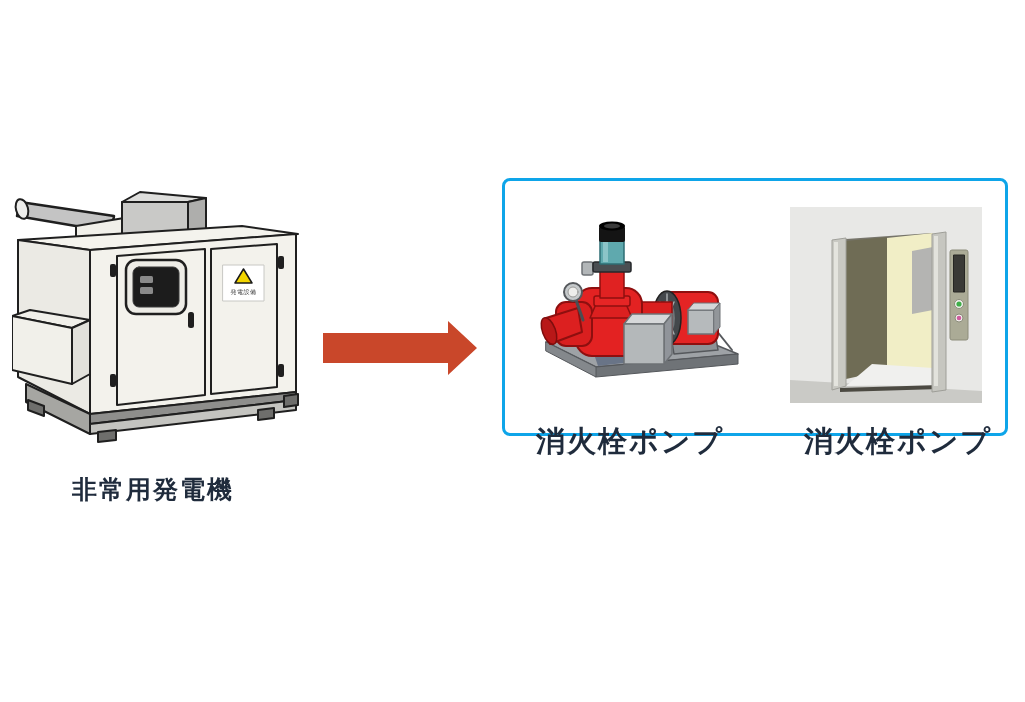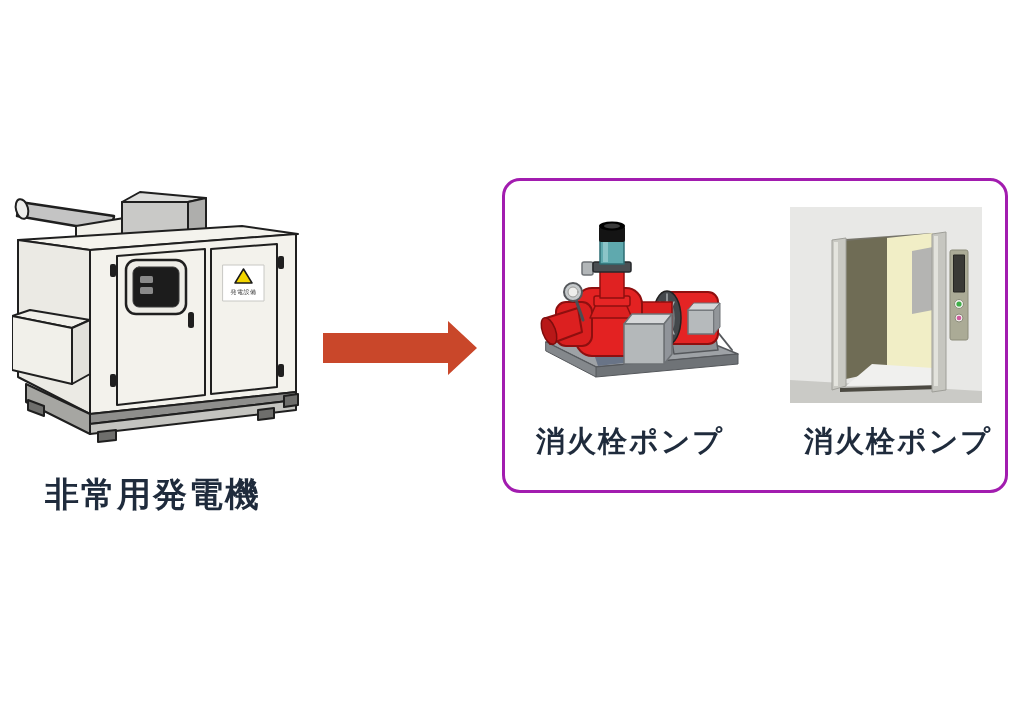--- a/index.html
+++ b/index.html
@@ -5,24 +5,24 @@
   html,body{margin:0;padding:0;background:#ffffff;}
   .canvas{
     position:relative;width:1025px;height:702px;background:#ffffff;
     font-family:"Liberation Sans","DejaVu Sans",sans-serif;overflow:hidden;
   }
   .fig{position:absolute;}
   .label{
     position:absolute;color:#1F2B3C;font-weight:700;text-align:center;
     letter-spacing:2px;line-height:1.2;white-space:nowrap;
   }
-  .generator-label{left:27px;top:474px;width:252px;font-size:34px;}
+  .generator-label{left:27px;top:474px;width:252px;font-size:25px;}
   .loads-box{
-    position:absolute;left:502px;top:178px;width:506px;height:315px;
-    box-sizing:border-box;border:3px solid #a21caf;border-radius:18px;background:#ffffff;
+    position:absolute;left:502px;top:178px;width:506px;height:258px;
+    box-sizing:border-box;border:3px solid #0ea5e9;border-radius:8px;background:#ffffff;
   }
   .load-label{font-size:29px;top:243px;}
   .pump-label{left:0px;width:250px;}
   .elevator-label{left:283px;width:220px;}
   svg{display:block;}
 </style>
 </head>
 <body>
 
 <div class="canvas">

